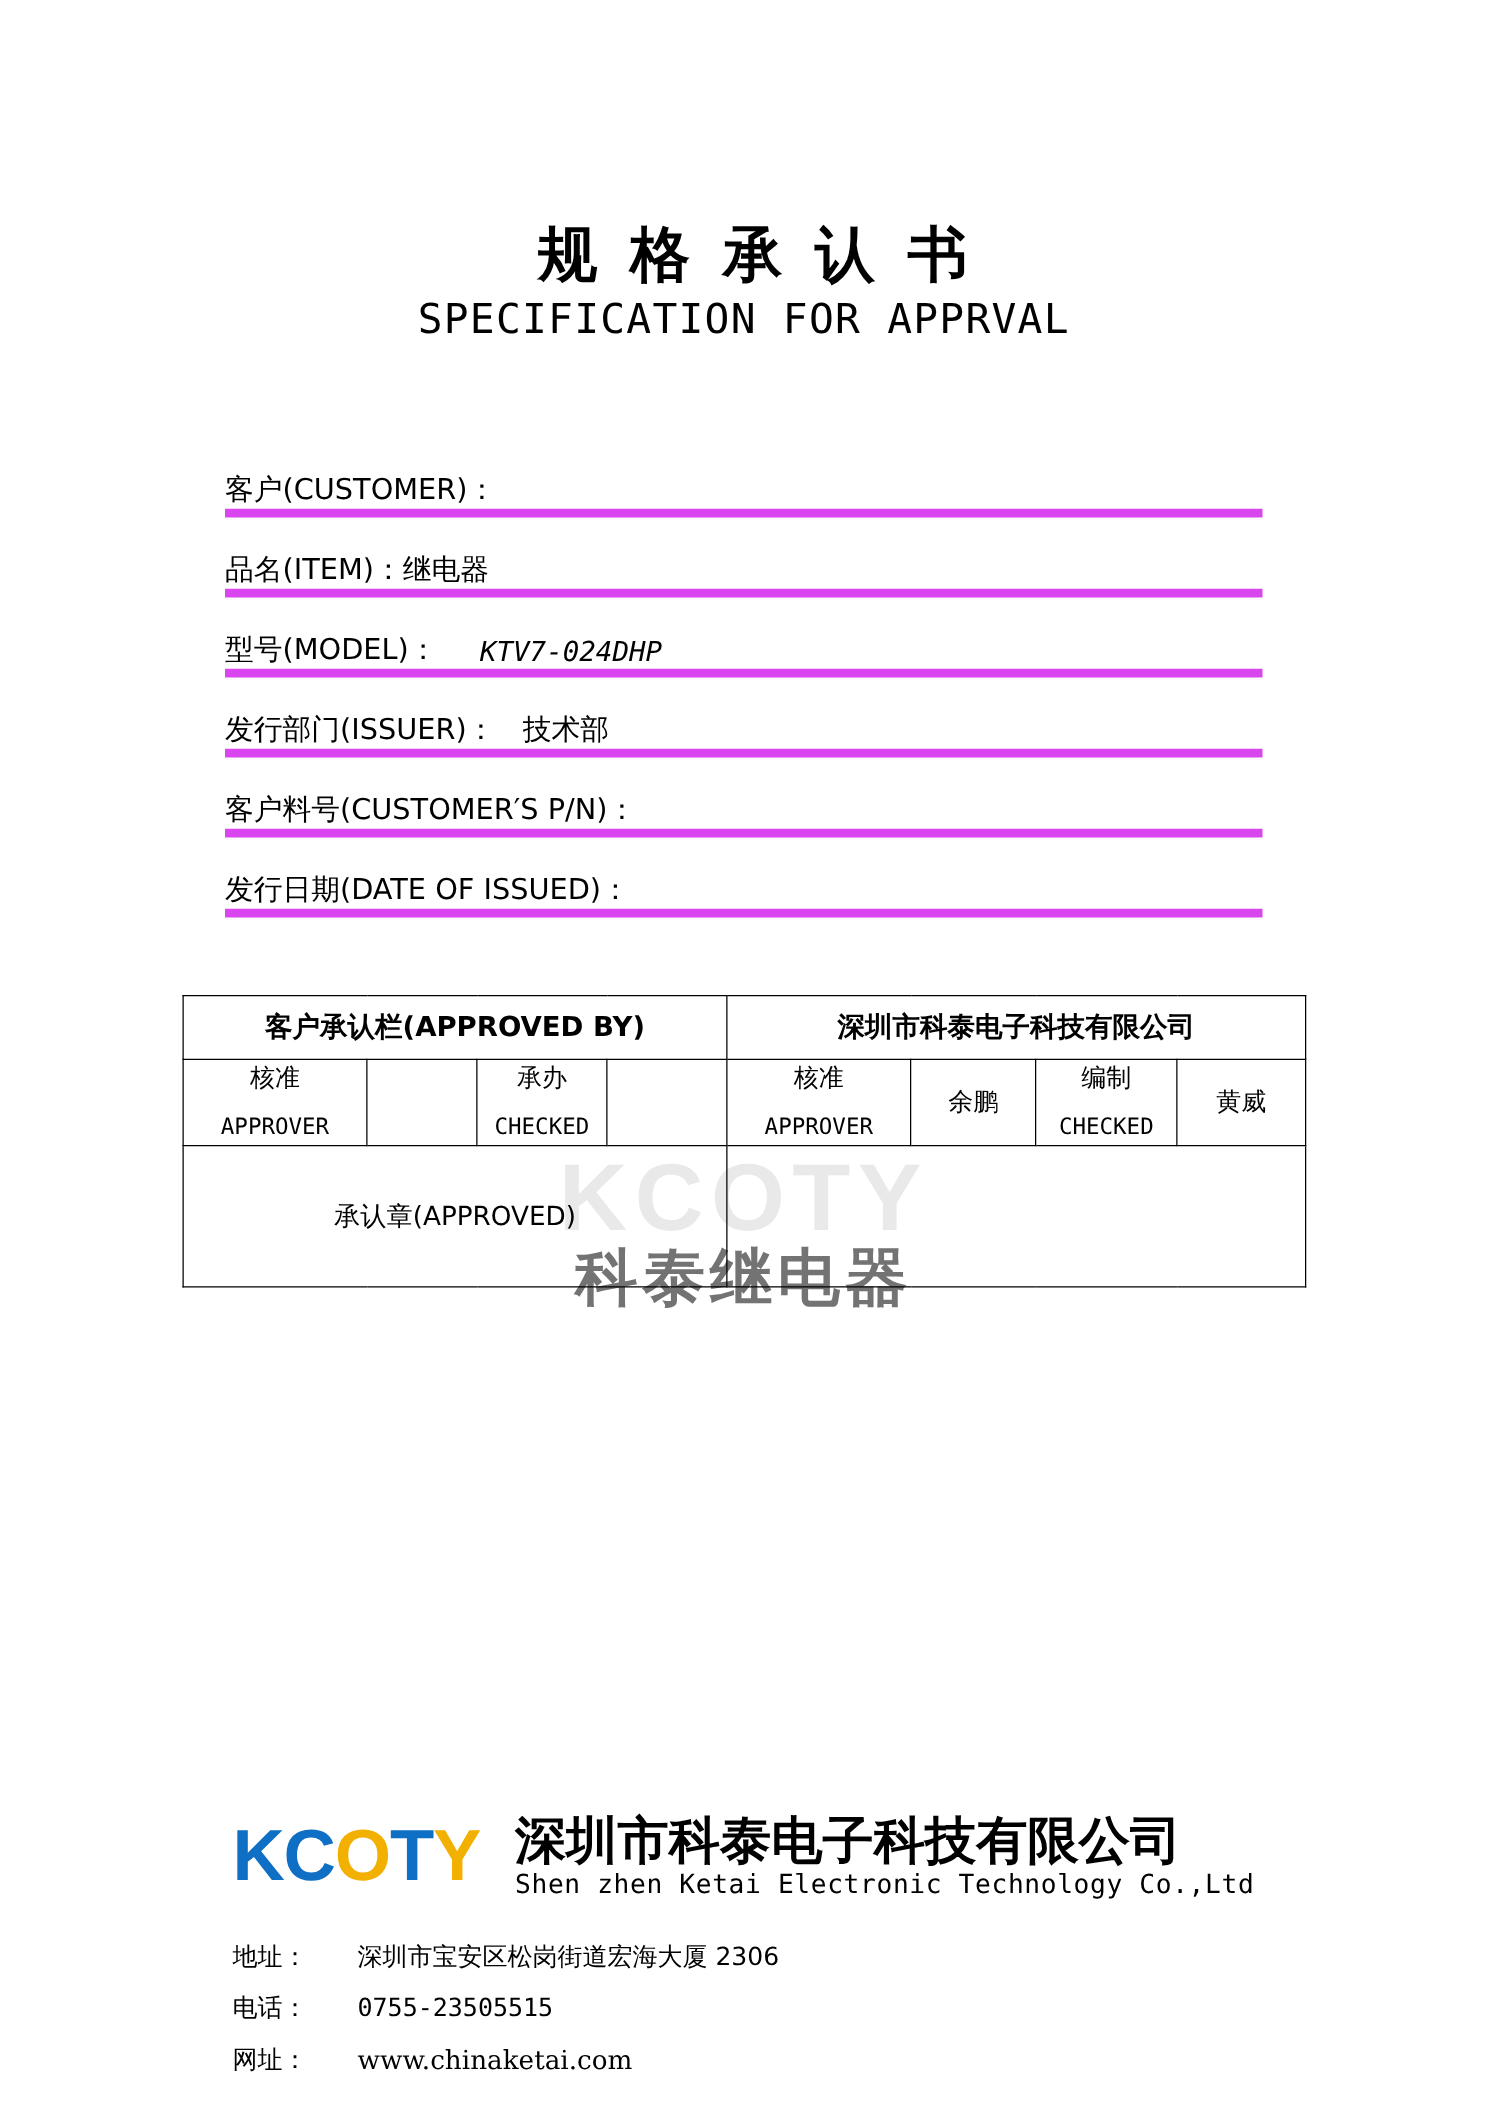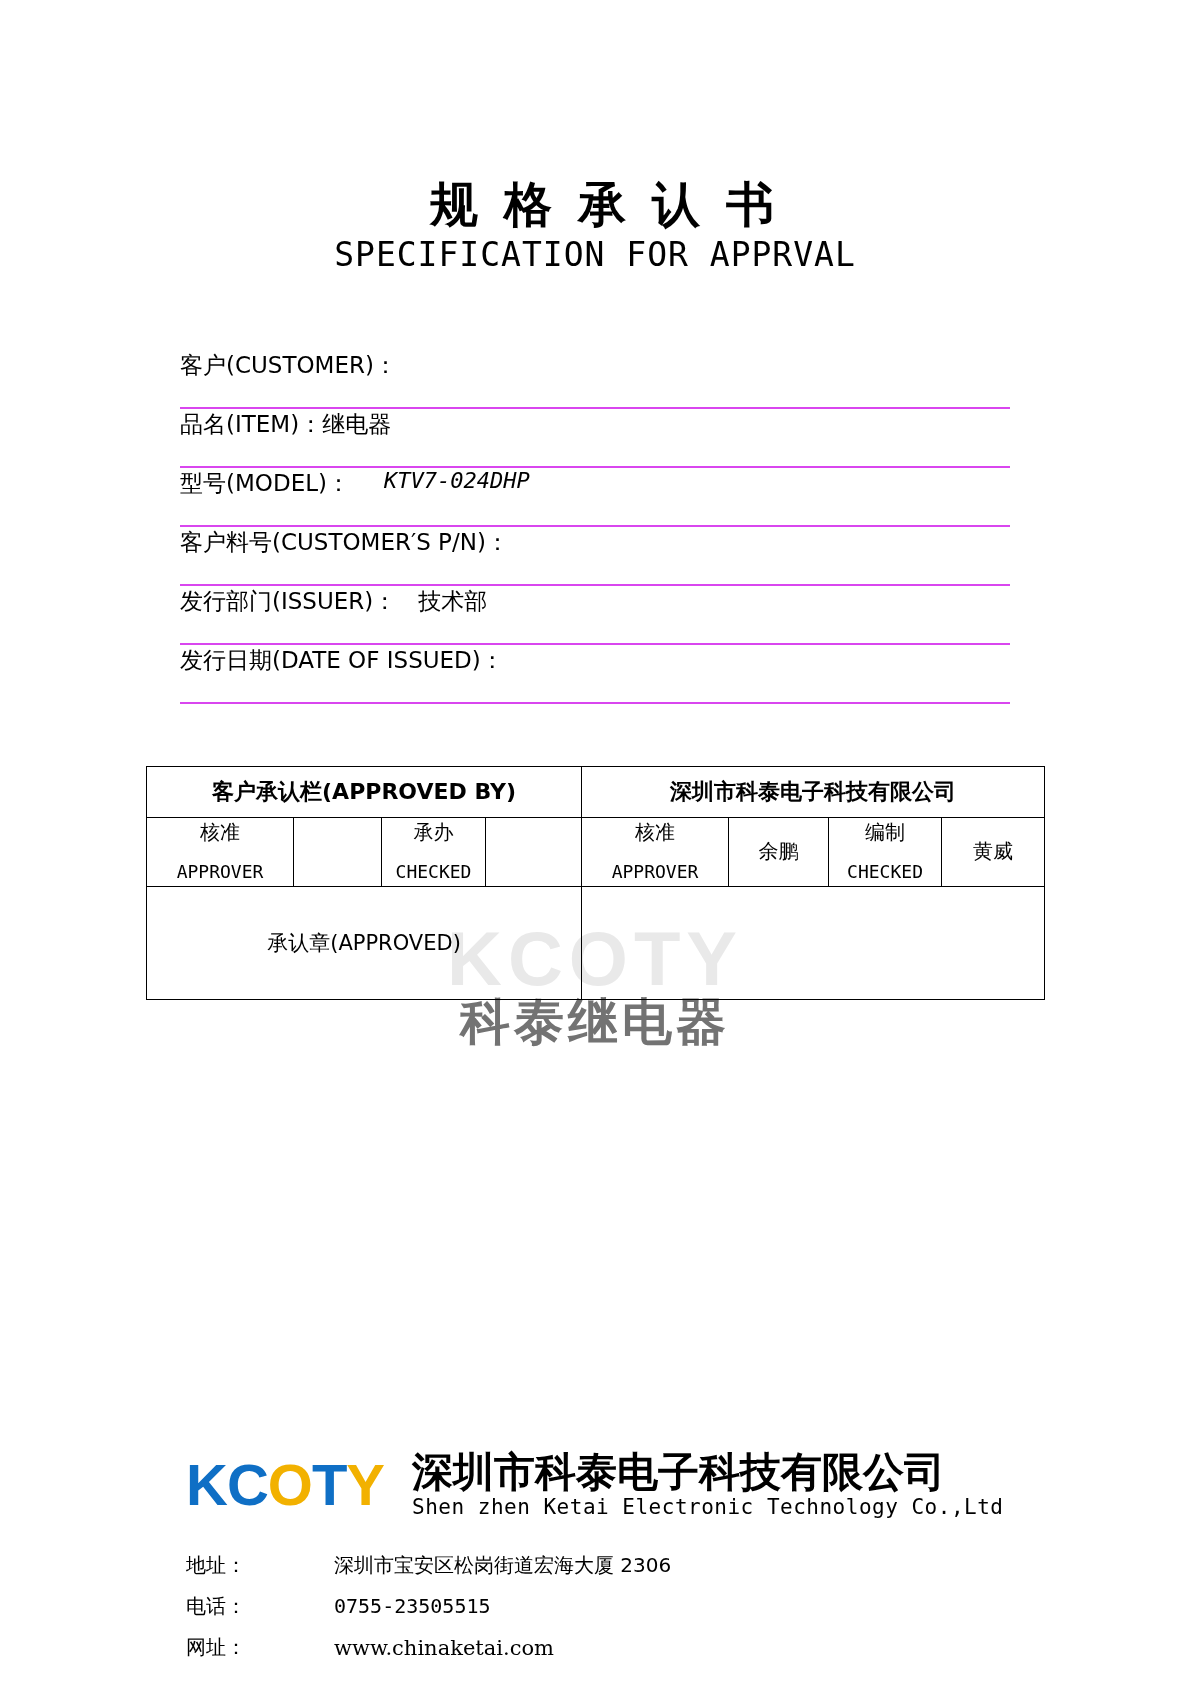--- a/index.html
+++ b/index.html
@@ -42,24 +42,24 @@
     letter-spacing: 1px;
     margin-top: 4px;
   }
 
   
   .fields {
     margin: 76px auto 0 auto;
     width: 830px;
   }
   .field-row {
-    border-bottom: 2px solid #d946ef;
+    border-bottom: 7px solid #d946ef;
     height: 57px;
     display: flex;
-    align-items: flex-start;
+    align-items: flex-end;
     font-size: 23px;
     font-family: "DejaVu Sans", sans-serif;
   }
   .field-row:first-child {
     border-top: none;
   }
   .field-label {
     white-space: pre;
     font-family: "DejaVu Sans", sans-serif;
     font-size: 23px;
@@ -193,21 +193,20 @@
 
   .contact {
     margin-top: 26px;
     padding-left: 186px;
     font-family: "DejaVu Serif", serif;
     font-size: 21px;
     line-height: 2.05;
   }
   .contact-row {
     display: flex;
-    gap: 48px;
   }
   .contact-label {
     width: 100px;
     white-space: pre;
     font-family: "DejaVu Sans", sans-serif;
     font-size: 20px;
   }
   .contact-value {
     white-space: pre;
     font-family: "DejaVu Serif", serif;
@@ -243,27 +242,27 @@
       <span class="field-label">品名(ITEM)：</span>
       <span class="field-value">继电器</span>
     </div>
 
     <div class="field-row">
       <span class="field-label">型号(MODEL)：</span>
       <span class="field-value mono" style="padding-left:34px;font-style:italic;">KTV7-024DHP</span>
     </div>
 
     <div class="field-row">
+      <span class="field-label">发行部门(ISSUER)：</span>
+      <span class="field-value" style="padding-left:22px;">技术部</span>
+    </div>
+
+    <div class="field-row">
       <span class="field-label">客户料号(CUSTOMER′S P/N)：</span>
       <span class="field-value"></span>
-    </div>
-
-    <div class="field-row">
-      <span class="field-label">发行部门(ISSUER)：</span>
-      <span class="field-value" style="padding-left:22px;">技术部</span>
     </div>
 
     <div class="field-row">
       <span class="field-label">发行日期(DATE OF ISSUED)：</span>
       <span class="field-value"></span>
     </div>
 
   </div>
 
   <div class="watermark">

